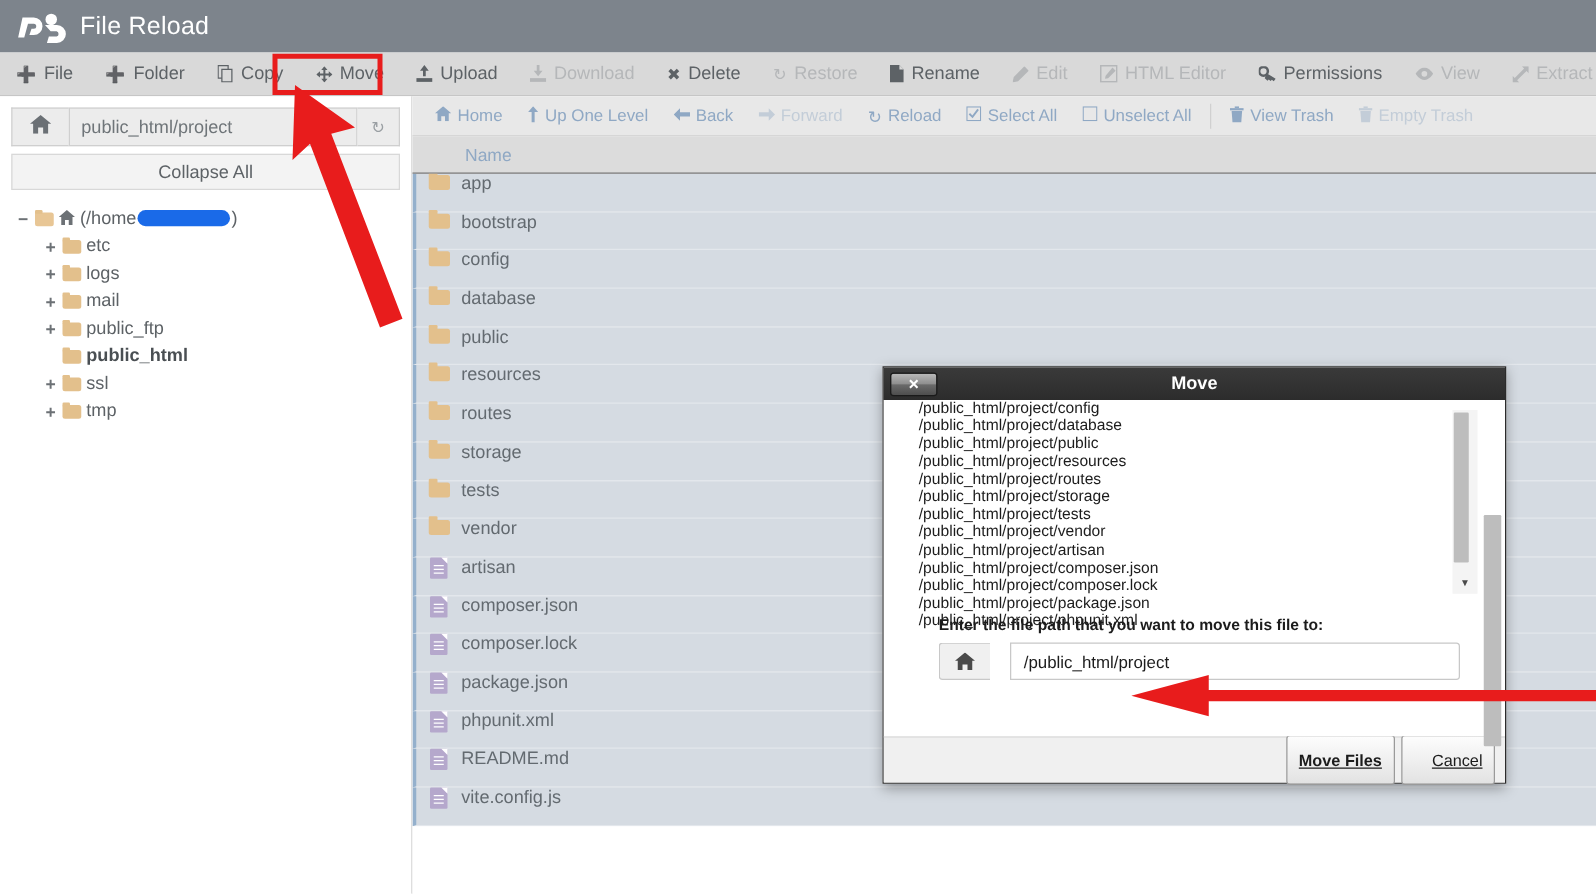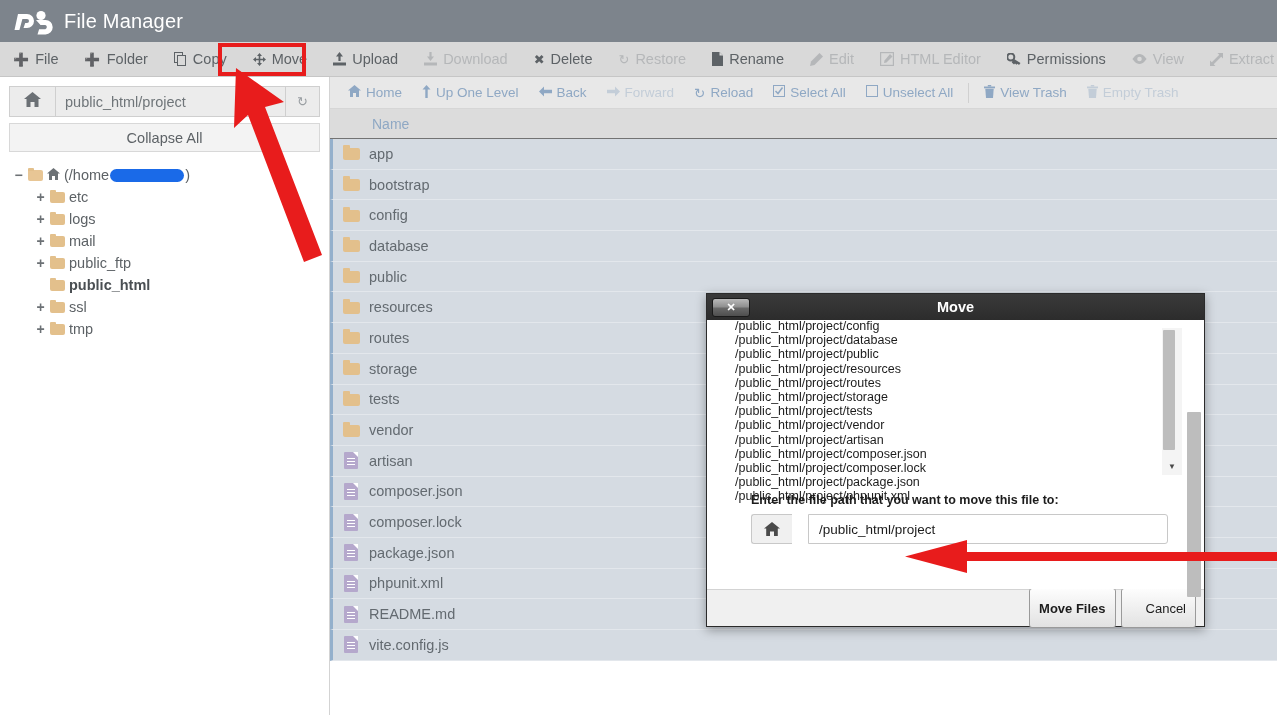--- a/index.html
+++ b/index.html
@@ -121,21 +121,21 @@
   .sn-sep { width: 1px; height: 20px; background: #d0d0d0; margin: 0 5px; }
 
   .col-header {
     height: 30px; background: #dcdcdc; border-bottom: 1px solid #737373;
     display: flex; align-items: center; font-size: 14px; color: #8fa8c4;
   }
   .col-name { padding-left: 42px; cursor: pointer; }
 
   .file-list { overflow: hidden; }
   .file-row {
-    height: 30.7px; display: flex; align-items: center;
+    height: 30.7px; display: flex; align-items: flex-start;
     background: #d5dbe2; border-bottom: 1px solid #e3e7ec;
     border-left: 3px solid #94b0cc; cursor: pointer;
   }
   .file-ico { width: 36px; display: flex; justify-content: center; flex: none; }
   .f-folder { width: 17px; height: 13px; position: relative; }
   .f-folder::before {
     content: ""; position: absolute; left: 0; top: 1px;
     width: 17px; height: 12px; background: #e3c08c; border-radius: 1px 2px 2px 2px;
   }
   .f-folder::after {
@@ -206,21 +206,21 @@
   }
   .dlg-footer {
     height: 37px; background: #f0f0f0; border-top: 1px solid #d3d3d3;
     display: flex; align-items: center; justify-content: flex-end;
     gap: 5px; padding-right: 8px;
   }
   .dlg-btn {
     height: 40px; padding: 0 9px; font-size: 13px; font-weight: 700;
     color: #1c1c1c; background: linear-gradient(#fdfdfd, #e2e2e2);
     border: 1px solid #9a9a9a; border-radius: 3px; cursor: pointer;
-    display: flex; align-items: center;
+    display: flex; align-items: center; text-decoration: underline;
   }
   .dlg-btn.secondary { font-weight: 400; padding-left: 24px; }
 
   
   .sb { position: absolute; background: #f4f4f4; }
   .sb-inner { right: 22px; top: 8px; width: 20px; bottom: 114px; }
   .sb-outer { right: 1px; top: 40px; width: 18px; bottom: 38px; background: #fff; }
   .sb-thumb { position: absolute; background: #bdbdbd; border-radius: 1px; }
   .sb-arrow {
     position: absolute; width: 100%; height: 17px;
@@ -237,21 +237,21 @@
 <div id="app">
 
   <div class="app-header">
     <div class="cp-logo">
       <svg width="42" height="28" viewBox="0 0 42 28">
         <path d="M4 7 h9 a7 7 0 0 1 0 14 h-3.5 l1.7-5 h1.8 a2 2 0 0 0 0-4 h-4.6 l-3 11 H0.5 z" fill="#ffffff"></path>
         <circle cx="27" cy="8.5" r="4.6" fill="#ffffff"></circle>
         <path d="M22 13 h9.5 a7.2 7.2 0 0 1 0 14.4 h-8 l1.6-5.2 h6.2 a2.2 2.2 0 0 0 0-4.2 h-4.8 z" fill="#ffffff"></path>
       </svg>
     </div>
-    <div class="app-title">File Manager</div>
+    <div class="app-title">File Reload</div>
   </div>
 
   <div class="toolbar">
     <div class="tb-item">
       <span class="tb-ico">➕</span>
       <span>File</span>
     </div>
     <div class="tb-item">
       <span class="tb-ico">➕</span>
       <span>Folder</span>

